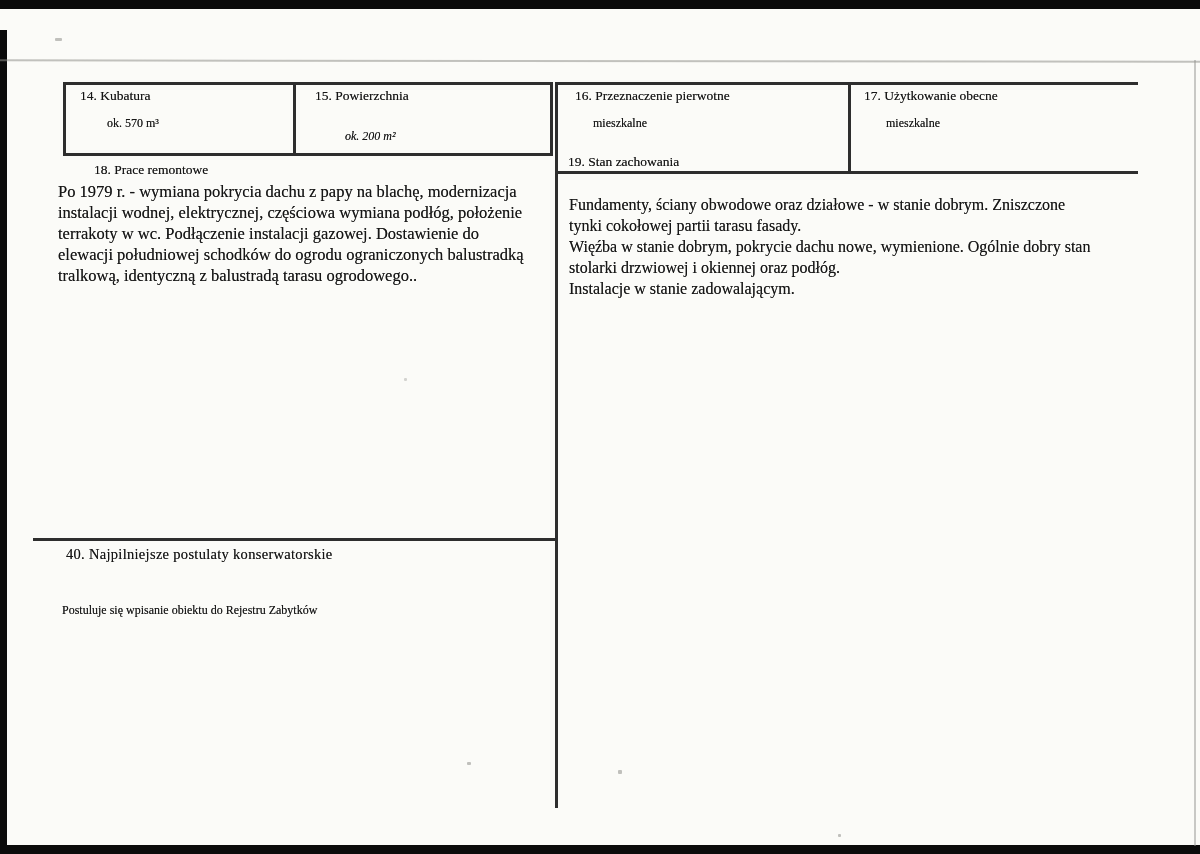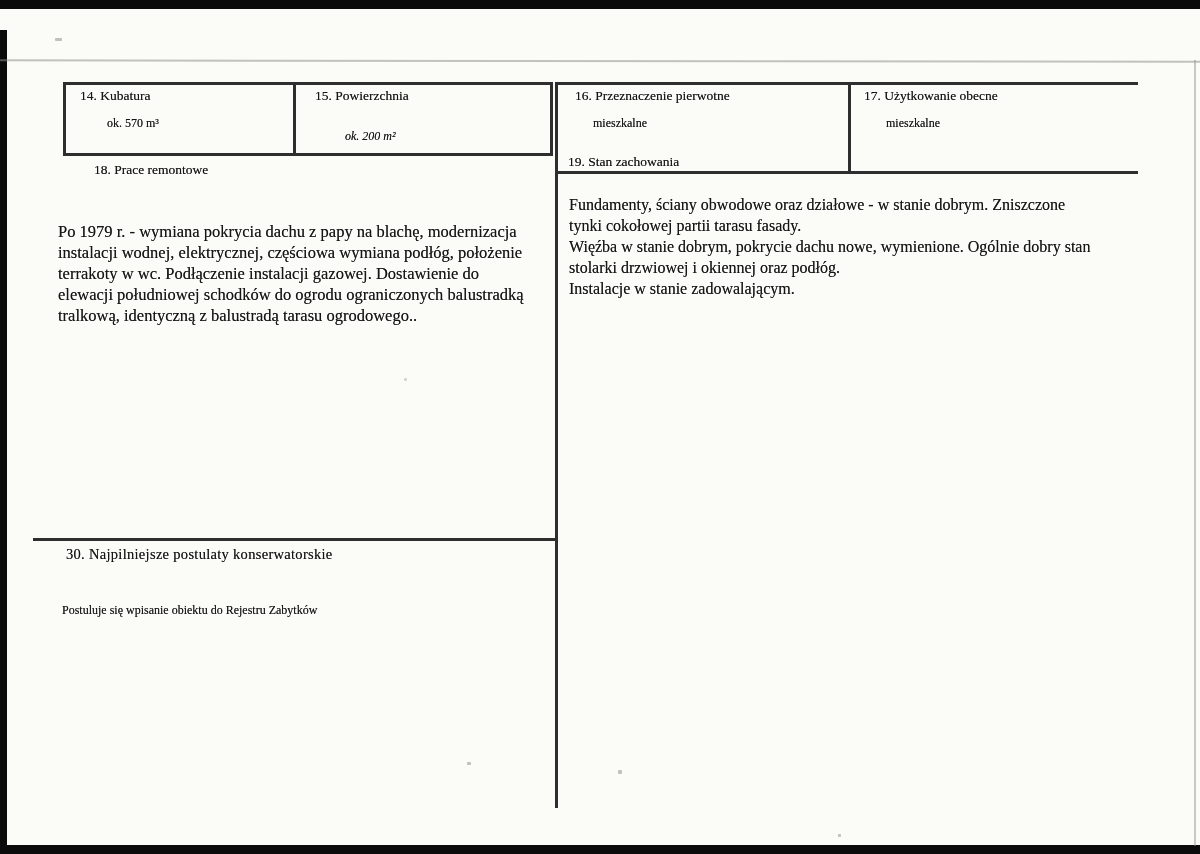--- a/index.html
+++ b/index.html
@@ -61,35 +61,35 @@
     <div>
       <div class="abs label" style="left:308px;top:3px;text-align:center;">17. Użytkowanie obecne</div>
       <div class="abs value" style="left:330px;top:31px;">mieszkalne</div>
     </div>
   </div>
 
   <div class="abs rule" style="left:555px;top:82px;width:3px;height:726px;"></div>
 
   <div>
     <div class="abs label" style="left:82px;top:162px;margin-left:12px;">18. Prace remontowe</div>
-    <div class="abs body-text" style="left:58px;top:181px;width:505px;font-size:16.5px;margin-top:40px;">Po 1979 r. - wymiana pokrycia dachu z papy na blachę, modernizacja
+    <div class="abs body-text" style="left:58px;top:181px;width:505px;font-size:16.5px;">Po 1979 r. - wymiana pokrycia dachu z papy na blachę, modernizacja
 instalacji wodnej, elektrycznej, częściowa wymiana podłóg, położenie
 terrakoty w wc. Podłączenie instalacji gazowej. Dostawienie do
 elewacji południowej schodków do ogrodu ograniczonych balustradką
 tralkową, identyczną z balustradą tarasu ogrodowego..</div>
   </div>
 
   <div>
     <div class="abs label" style="left:568px;top:154px;">19. Stan zachowania</div>
     <div class="abs body-text" style="left:569px;top:194px;width:585px;font-size:16px;">Fundamenty, ściany obwodowe oraz działowe - w stanie dobrym. Zniszczone
 tynki cokołowej partii tarasu fasady.
 Więźba w stanie dobrym, pokrycie dachu nowe, wymienione. Ogólnie dobry stan
 stolarki drzwiowej i okiennej oraz podłóg.
 Instalacje w stanie zadowalającym.</div>
   </div>
 
   <div>
     <div class="abs rule" style="left:33px;top:538px;width:523px;height:3px;"></div>
-    <div class="abs" style="left:66px;top:546px;font-size:14.5px;letter-spacing:.3px;white-space:nowrap;">30. Najpilniejsze postulaty konserwatorskie</div>
+    <div class="abs" style="left:66px;top:546px;font-size:14.5px;letter-spacing:.3px;white-space:nowrap;">40. Najpilniejsze postulaty konserwatorskie</div>
     <div class="abs value" style="left:62px;top:603px;">Postuluje się wpisanie obiektu do Rejestru Zabytków</div>
   </div>
 
 </div>
 
 </body></html>

